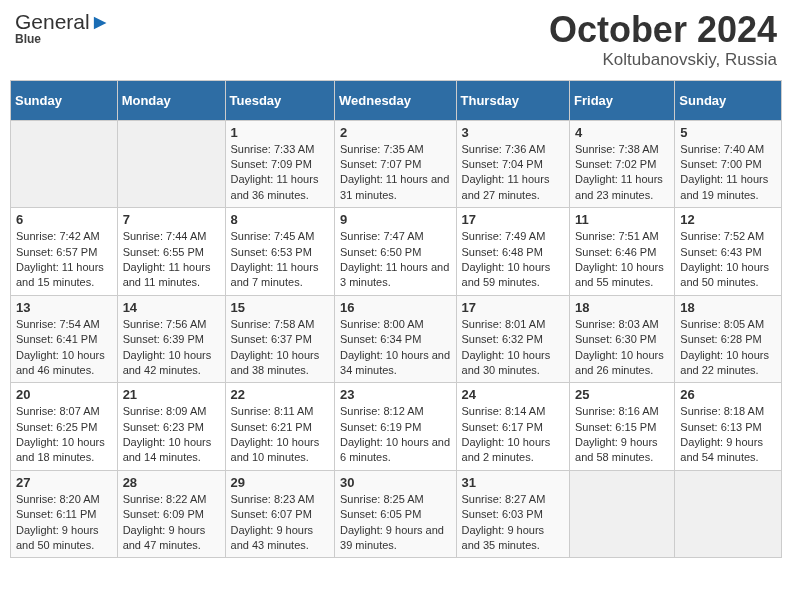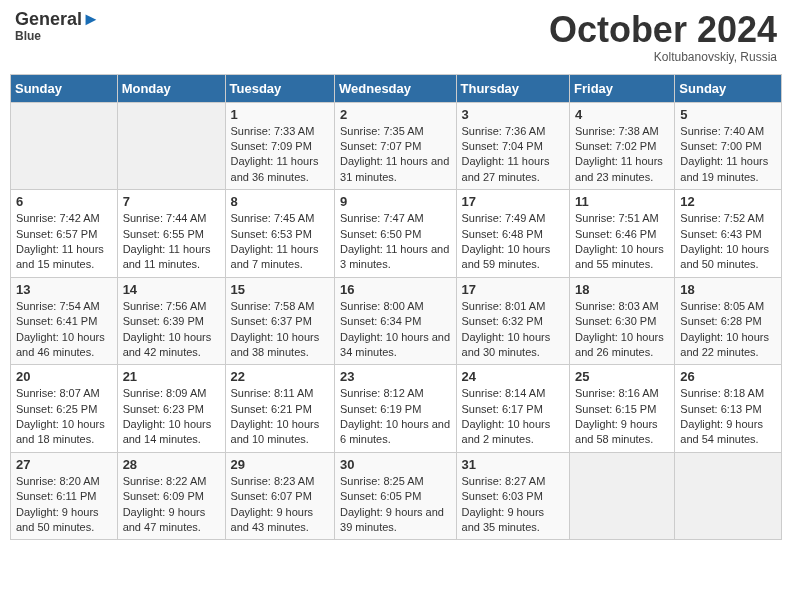--- a/index.html
+++ b/index.html
@@ -25,32 +25,32 @@
     .title-block {
       text-align: right;
     }
     .month-title {
       font-size: 36px;
       font-weight: bold;
       color: #333;
       line-height: 1.1;
     }
     .location {
-      font-size: 12px;
+      font-size: 17px;
       color: #555;
     }
     table {
       width: 100%;
       border-collapse: collapse;
       font-size: 11px;
     }
     thead tr th {
       background-color: #2e6da4;
       color: #fff;
-      padding: 6px 4px;
+      padding: 12px 4px;
       text-align: left;
       font-size: 13px;
       font-weight: bold;
       border: 1px solid #ccc;
       margin-top: 19px;
     }
     tbody tr td {
       border: 1px solid #ccc;
       padding: 4px 5px;
       vertical-align: top;
@@ -76,21 +76,21 @@
     .empty-cell {
       background: #f0f0f0 !important;
     }
   </style>
 </head>
 <body>
 
 <div class="header">
   <div class="logo">
   <div style="line-height:1.1">
-    <div style="font-size:18px;font-weight:bold;color:#333;">General<span style="color:#1a6db5">►</span></div>
+    <div style="font-size:21px;font-weight:normal;color:#333;">General<span style="color:#1a6db5">►</span></div>
     <div style="font-size:12px;font-weight:bold;color:#404040;">Blue</div>
   </div>
 </div>
   <div class="title-block">
     <div class="month-title">October 2024</div>
     <div class="location">Koltubanovskiy, Russia</div>
   </div>
 </div>
 
 <table>

